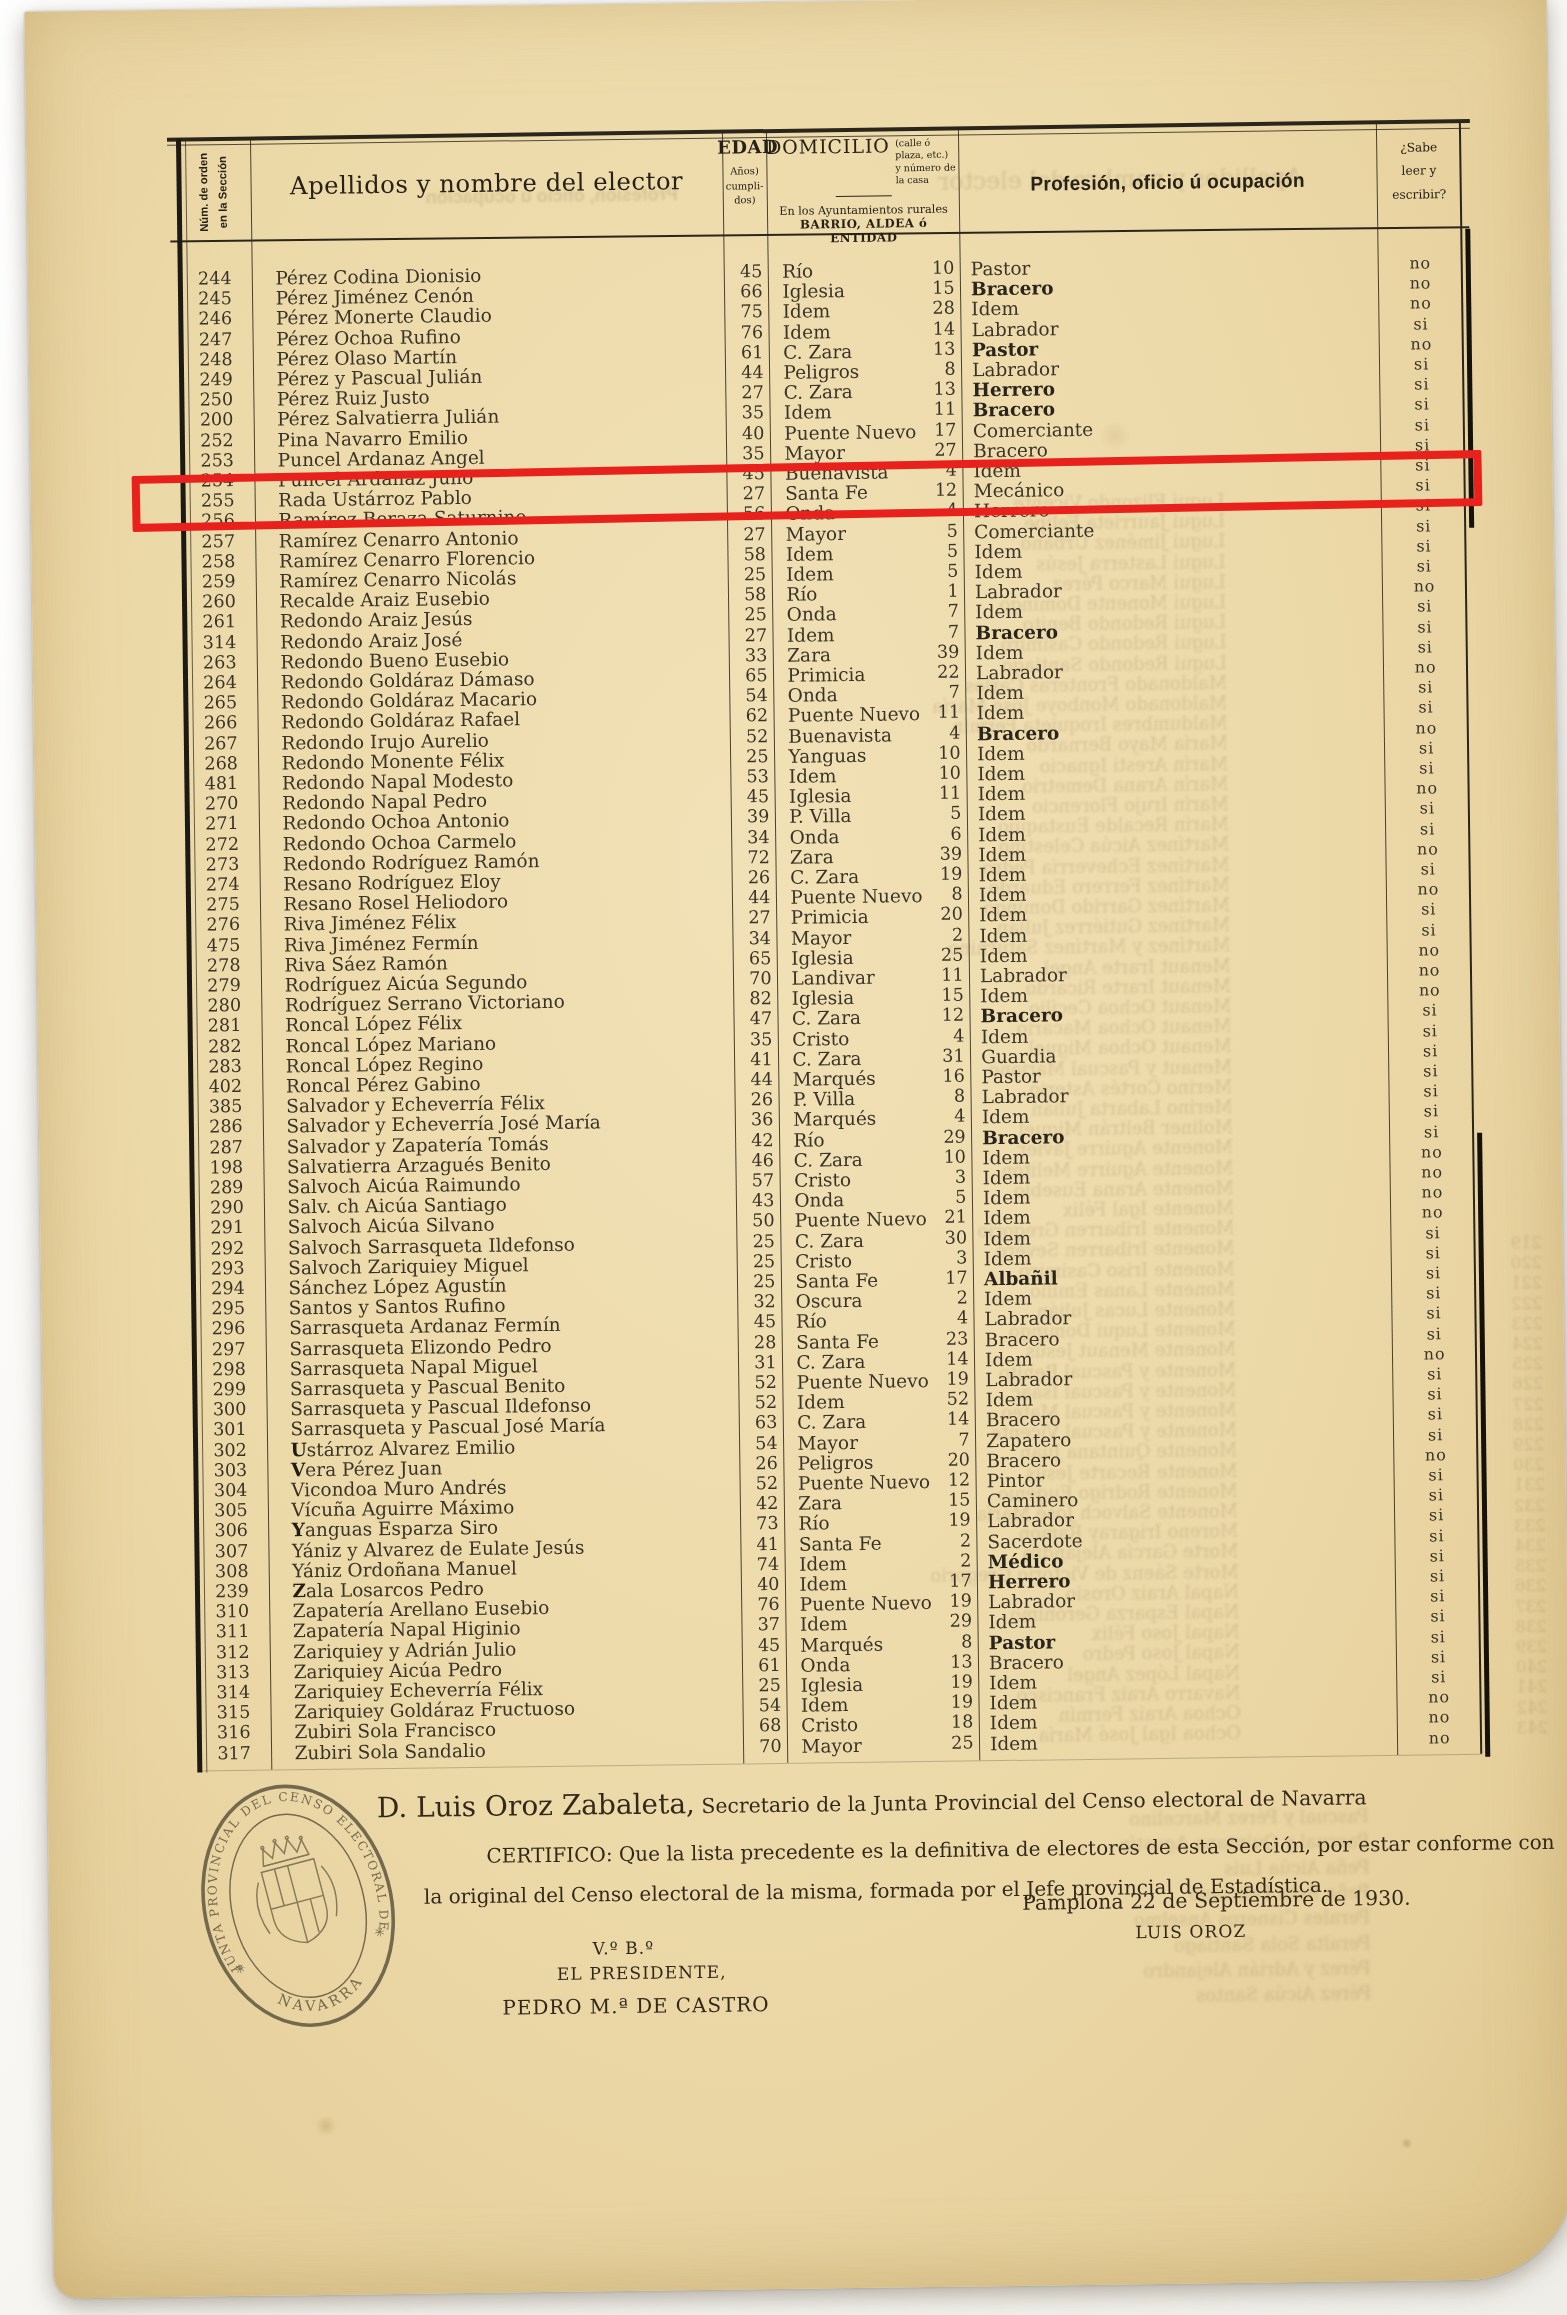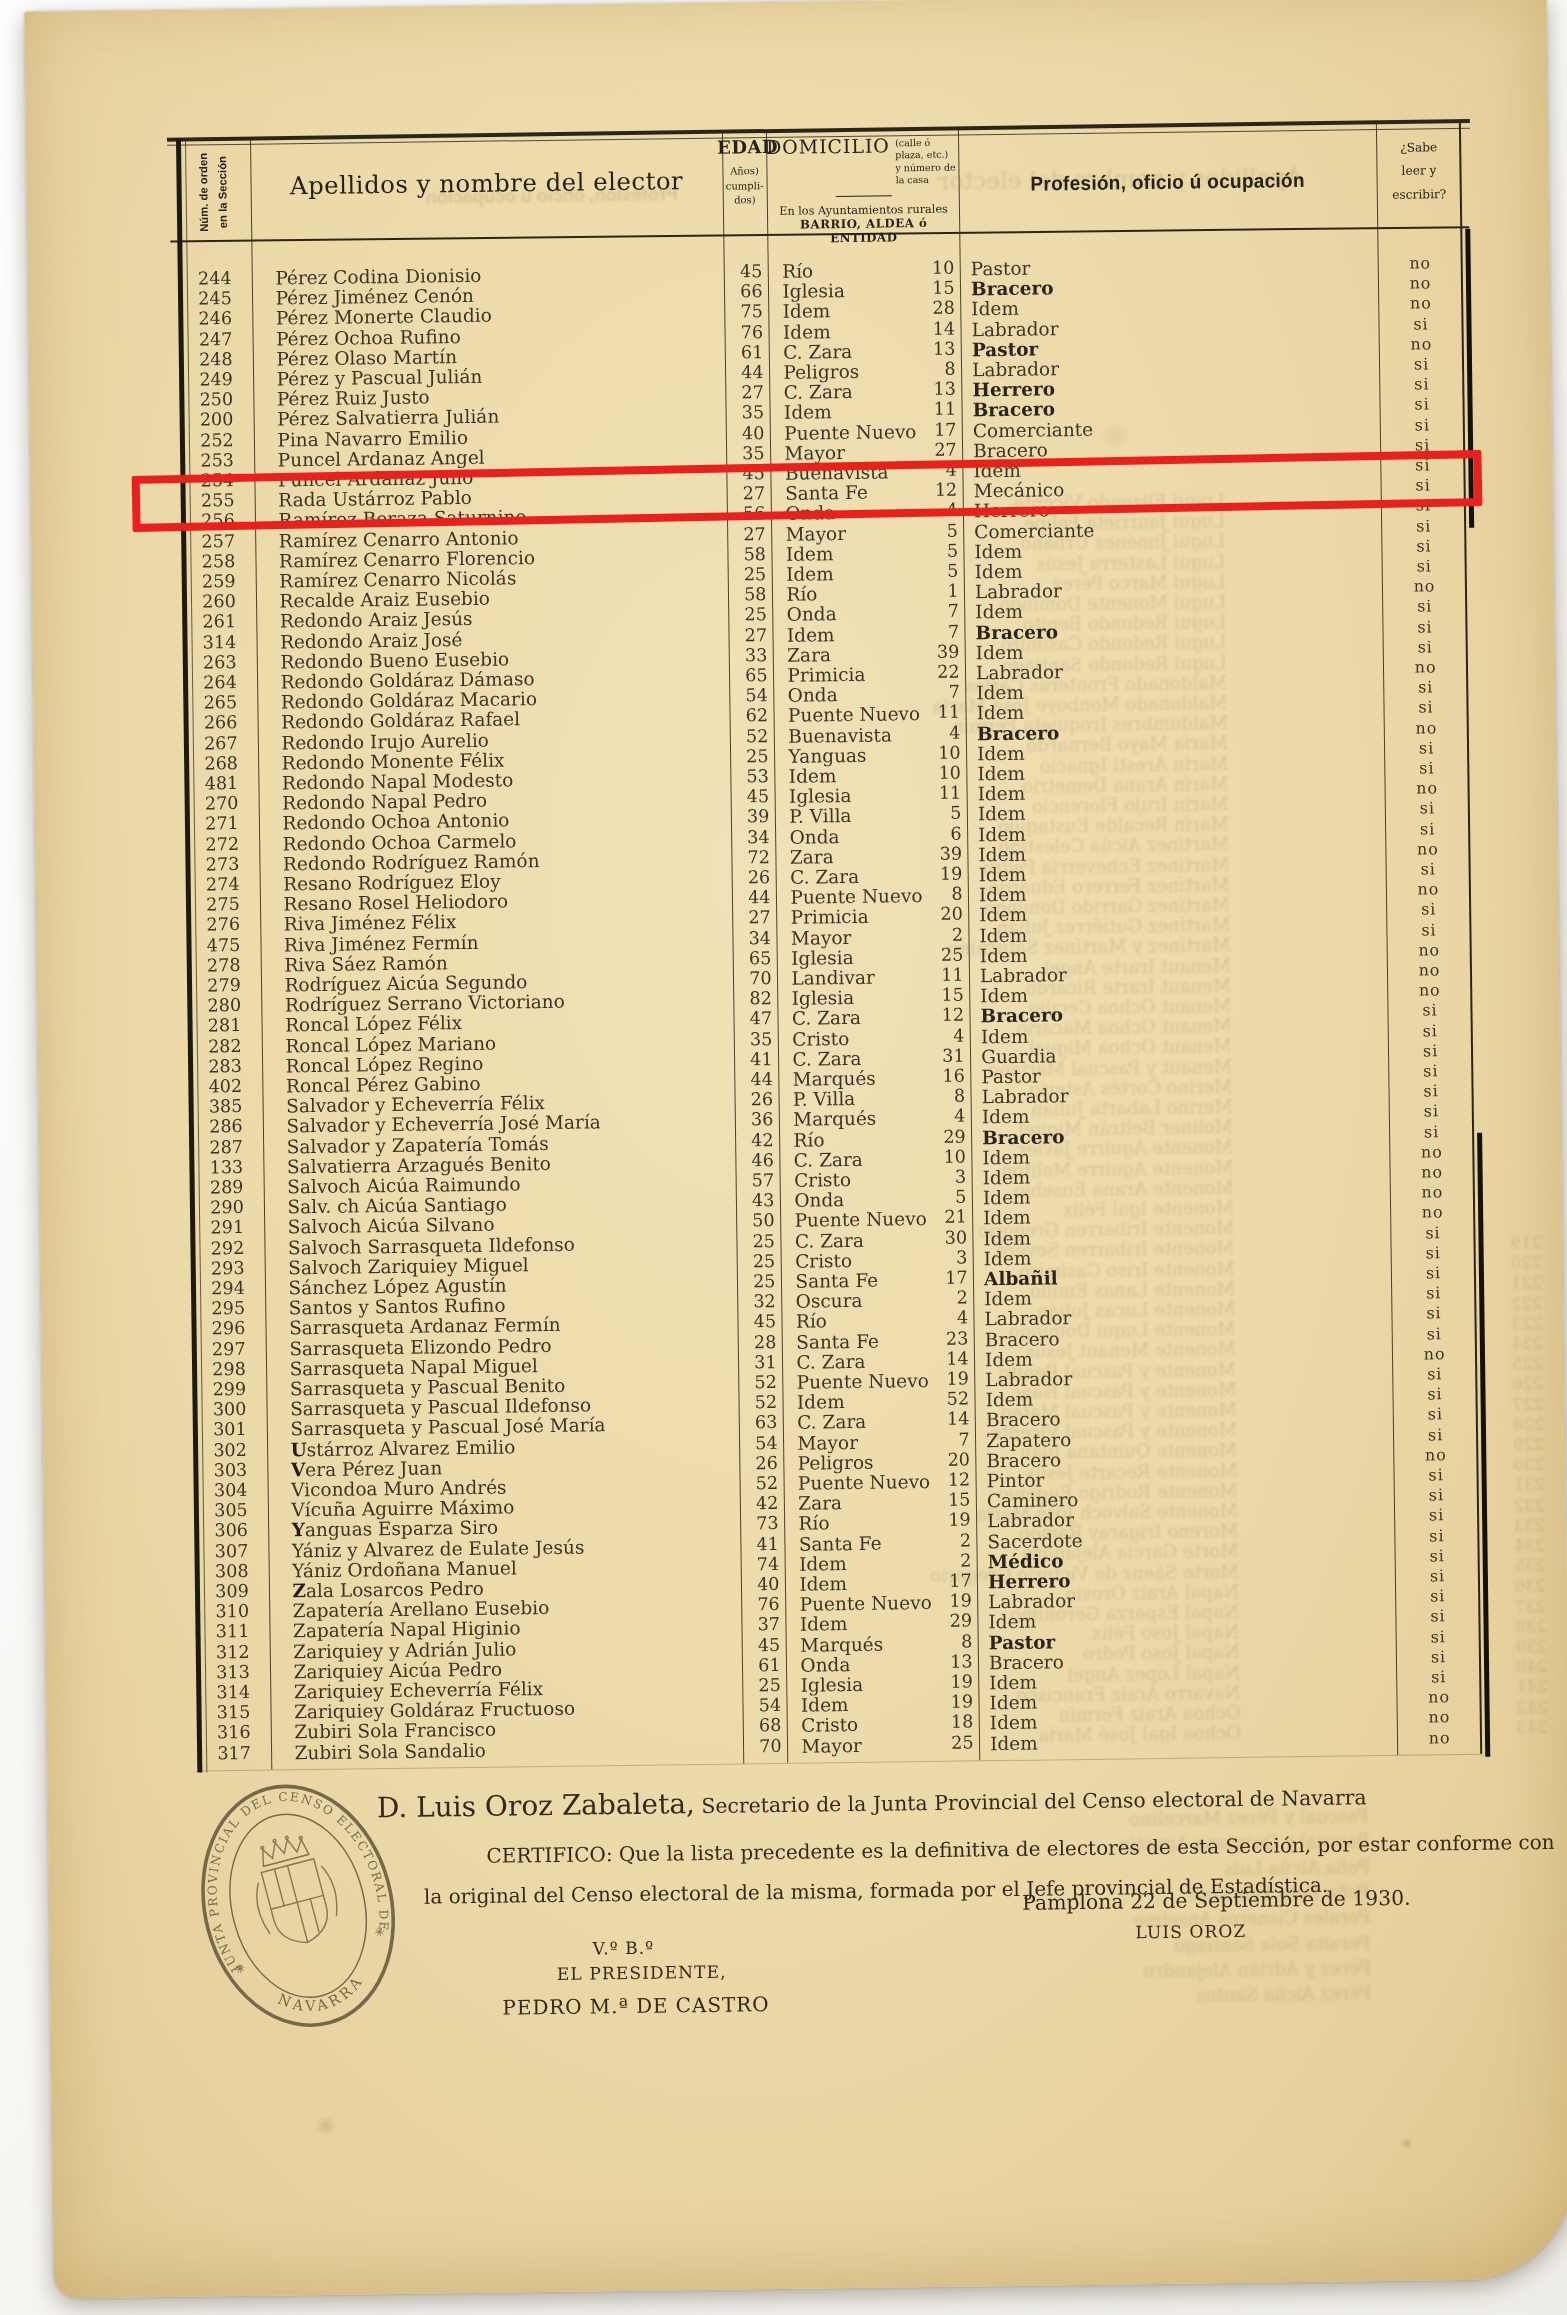--- a/index.html
+++ b/index.html
@@ -579,21 +579,21 @@
         </div>
         <div class="trow" style="top: 869px;">
           <div class="tc c-num">287</div>
           <div class="tc c-name">Salvador y Zapatería Tomás</div>
           <div class="tc c-age">42</div>
           <div class="tc c-dom"><span>Río</span><span class="house">29</span></div>
           <div class="tc c-prof b">Bracero</div>
           <div class="tc c-sabe">si</div>
         </div>
         <div class="trow" style="top: 889px;">
-          <div class="tc c-num">133</div>
+          <div class="tc c-num">198</div>
           <div class="tc c-name">Salvatierra Arzagués Benito</div>
           <div class="tc c-age">46</div>
           <div class="tc c-dom"><span>C. Zara</span><span class="house">10</span></div>
           <div class="tc c-prof">Idem</div>
           <div class="tc c-sabe">no</div>
         </div>
         <div class="trow" style="top: 909px;">
           <div class="tc c-num">289</div>
           <div class="tc c-name">Salvoch Aicúa Raimundo</div>
           <div class="tc c-age">57</div>
@@ -747,21 +747,21 @@
         </div>
         <div class="trow" style="top: 1293px;">
           <div class="tc c-num">308</div>
           <div class="tc c-name">Yániz Ordoñana Manuel</div>
           <div class="tc c-age">74</div>
           <div class="tc c-dom"><span>Idem</span><span class="house">2</span></div>
           <div class="tc c-prof b">Médico</div>
           <div class="tc c-sabe">si</div>
         </div>
         <div class="trow" style="top: 1313px;">
-          <div class="tc c-num">309</div>
+          <div class="tc c-num">239</div>
           <div class="tc c-name lead">Zala Losarcos Pedro</div>
           <div class="tc c-age">40</div>
           <div class="tc c-dom"><span>Idem</span><span class="house">17</span></div>
           <div class="tc c-prof b">Herrero</div>
           <div class="tc c-sabe">si</div>
         </div>
         <div class="trow" style="top: 1333px;">
           <div class="tc c-num">310</div>
           <div class="tc c-name">Zapatería Arellano Eusebio</div>
           <div class="tc c-age">76</div>

